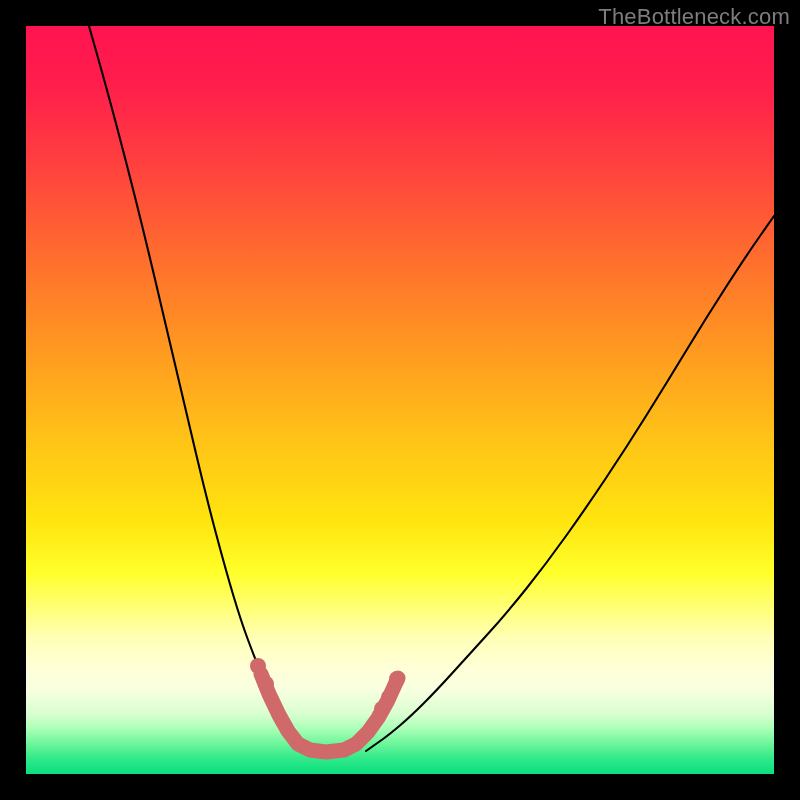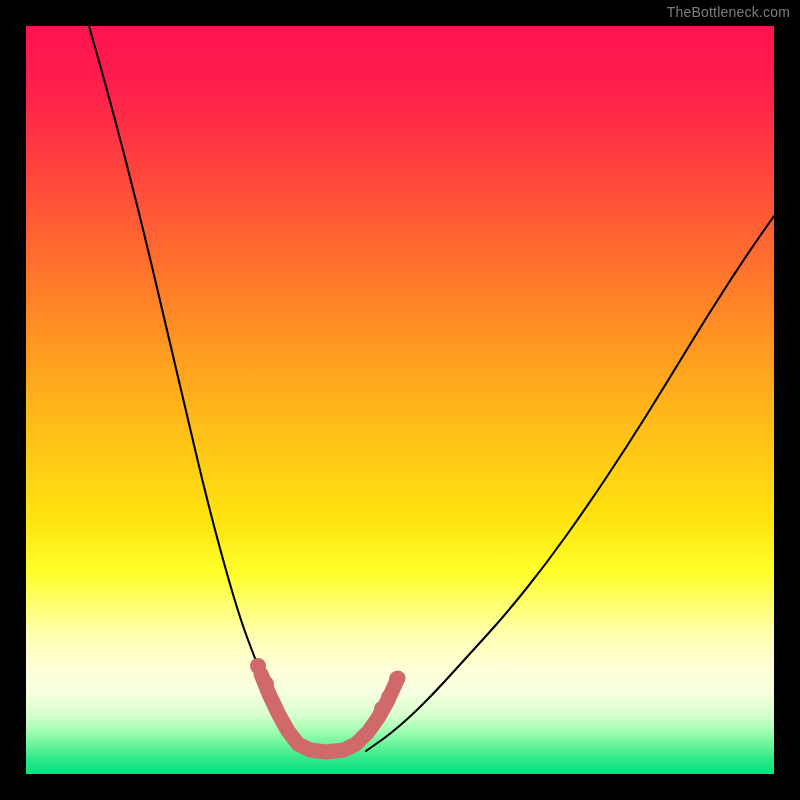--- a/index.html
+++ b/index.html
@@ -35,21 +35,21 @@
       #6cf59a 96%,
       #2fe98a 98%,
       #0adf80 100%
     );
   }
   .watermark {
     position: absolute;
     top: 4px;
     right: 10px;
     color: #7d7d7d;
-    font-size: 14px;
+    font-size: 22px;
     font-weight: 500;
     letter-spacing: 0.2px;
     user-select: none;
   }
   svg.plot {
     position: absolute;
     left: 0;
     top: 0;
     width: 748px;
     height: 748px;

